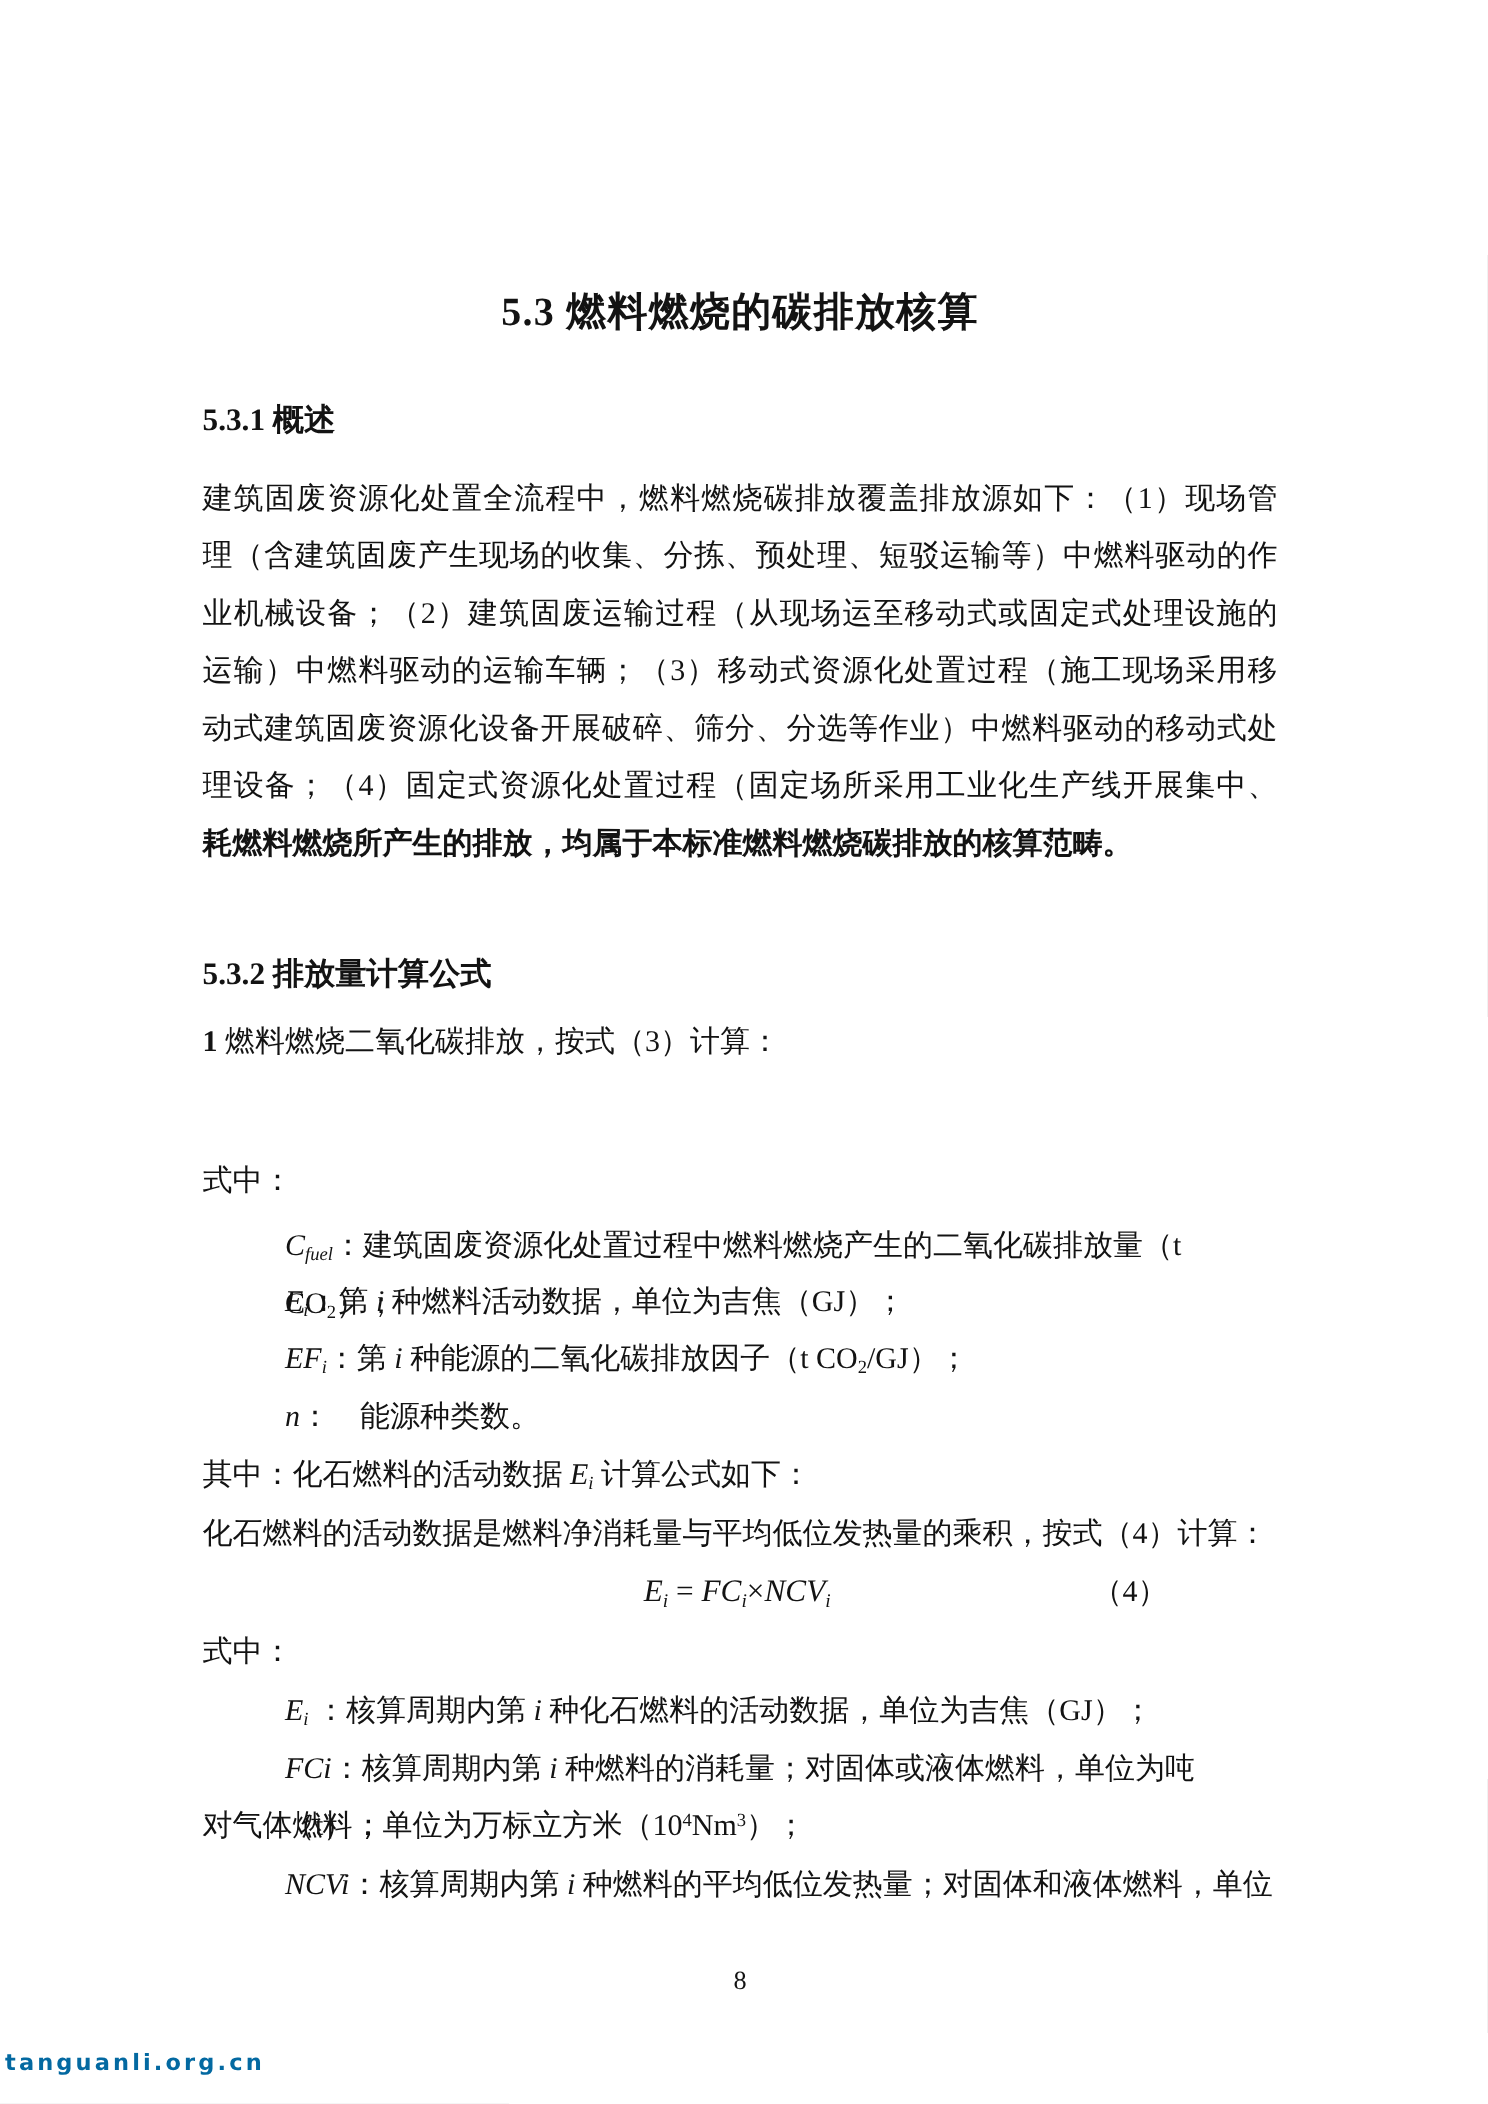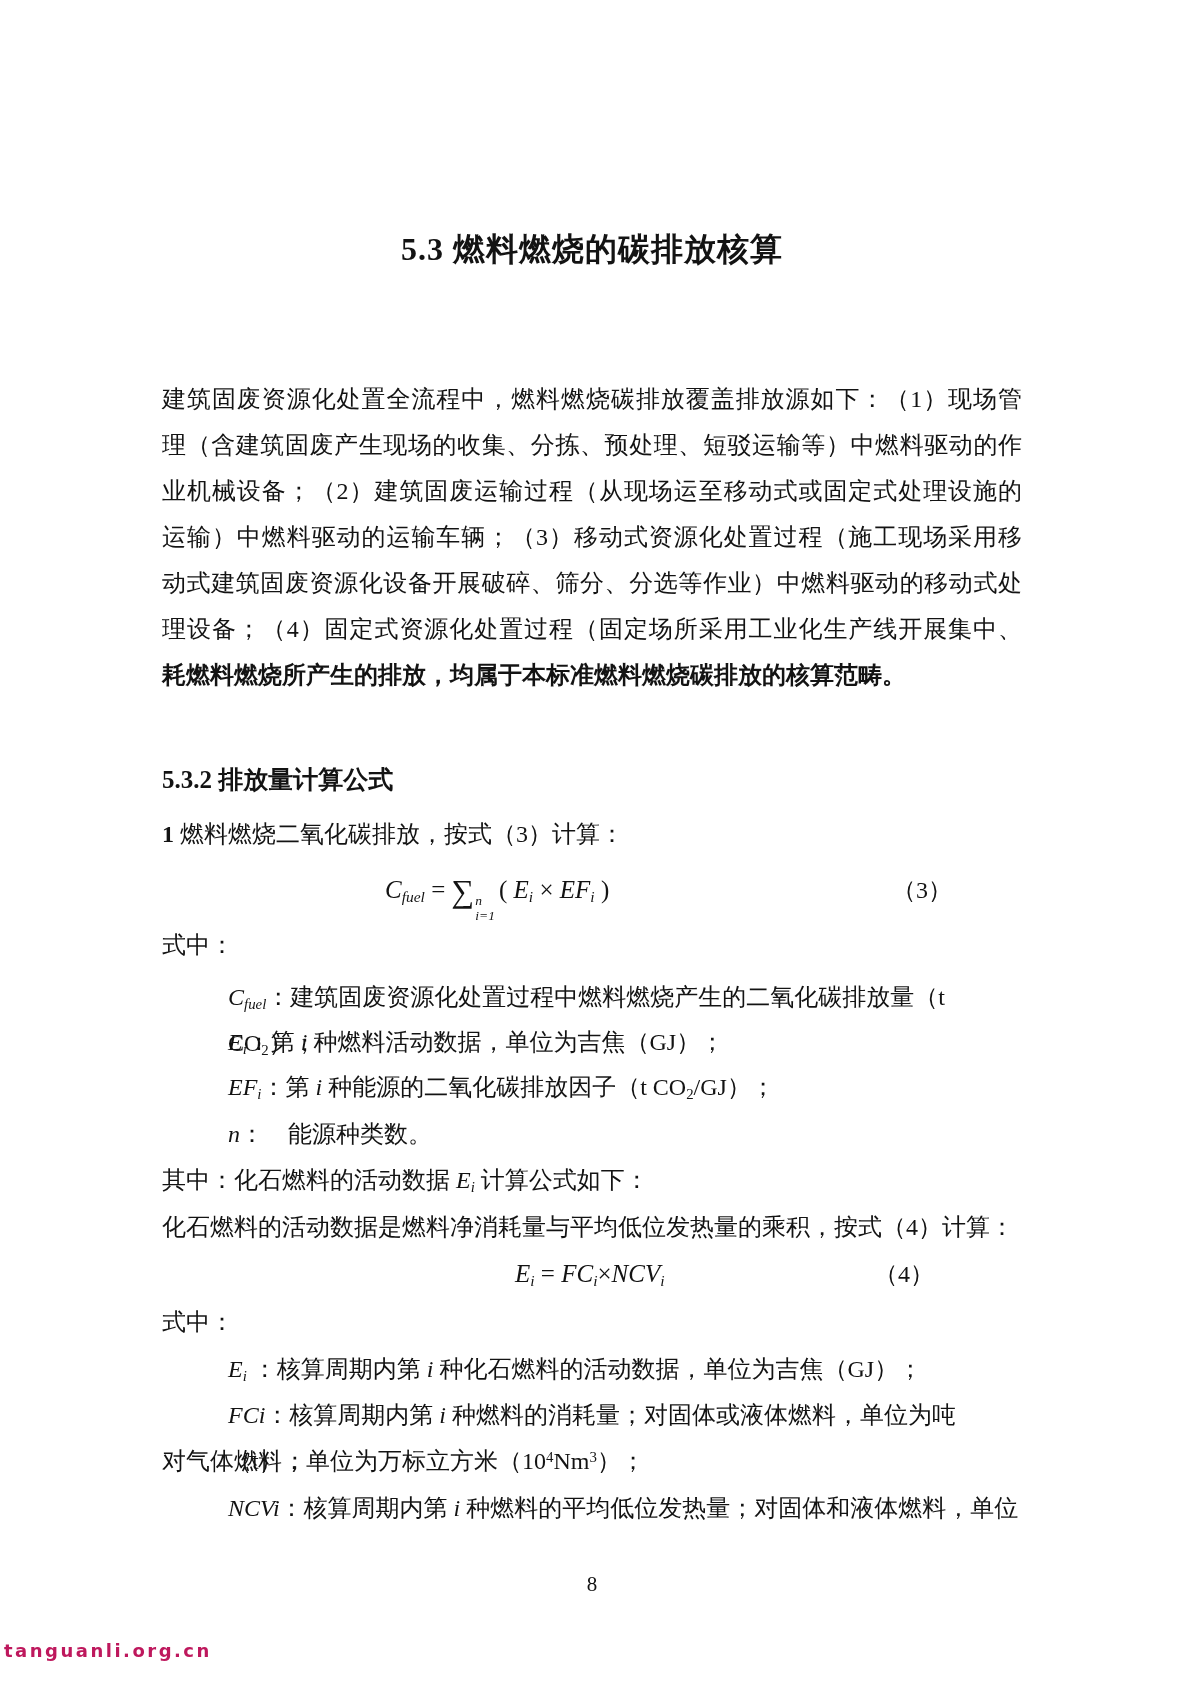--- a/index.html
+++ b/index.html
@@ -38,53 +38,47 @@
     display:inline-flex; flex-direction:column; align-items:flex-start;
     font-size:13.5px; line-height:1.08; vertical-align:-0.55em;
     margin:0 4px 0 1px; text-align:left;
   }
 
   .page-number { text-align:center; font-size:21px; line-height:28px; }
   .watermark {
     position:absolute; left:4px; top:1640px;
     font-family:"DejaVu Sans","Liberation Sans",sans-serif;
     font-size:18px; font-weight:bold; letter-spacing:2.5px;
-    color:#be185d;
+    color:#0369a1;
   }
 </style>
 </head>
 <body>
 
 <div class="page">
   <div class="content">
 
     <div class="abs doc-title" style="top:212px">5.3 燃料燃烧的碳排放核算</div>
 
+    <div class="abs h2" style="top:302px">5.3.1 概述</div>
 
     <div class="abs" style="top:364px">
       <div class="ln jline">建筑固废资源化处置全流程中，燃料燃烧碳排放覆盖排放源如下：（1）现场管</div>
       <div class="ln jline">理（含建筑固废产生现场的收集、分拣、预处理、短驳运输等）中燃料驱动的作</div>
       <div class="ln jline">业机械设备；（2）建筑固废运输过程（从现场运至移动式或固定式处理设施的</div>
       <div class="ln jline">运输）中燃料驱动的运输车辆；（3）移动式资源化处置过程（施工现场采用移</div>
       <div class="ln jline">动式建筑固废资源化设备开展破碎、筛分、分选等作业）中燃料驱动的移动式处</div>
       <div class="ln jline">理设备；（4）固定式资源化处置过程（固定场所采用工业化生产线开展集中、</div>
       <div class="ln jline last">耗燃料燃烧所产生的排放，均属于本标准燃料燃烧碳排放的核算范畴。</div>
     </div>
 
     <div class="abs h2" style="top:745px">5.3.2 排放量计算公式</div>
 
     <div class="abs ln" style="top:799px"><span class="bd">1 </span><span>燃料燃烧二氧化碳排放，按式（3）计算：</span></div>
 
-    <div class="abs formula-row" style="top:855px">
-      <span class="f-body" style="left:223px"><span class="it">C</span><sub class="it">fuel</sub><span> = </span><span class="sigma">∑</span><span class="limits">
-            <span class="it">n</span>
-            <span class="it">i=1</span>
-          </span><span>( </span><span class="it">E</span><sub class="it">i</sub><span> × </span><span class="it">EF</span><sub class="it">i</sub><span> )</span></span>
-      <span class="f-num" style="right:70px">（3）</span>
-    </div>
 
     <div class="abs ln" style="top:910px">式中：</div>
 
     <div class="abs ln indent" style="top:962px"><span class="it">C</span><sub class="it">fuel</sub><span>：建筑固废资源化处置过程中燃料燃烧产生的二氧化碳排放量（t CO</span><sub>2</sub><span>）；</span></div>
     <div class="abs ln indent" style="top:1007px"><span class="it">E</span><sub class="it">i</sub><span>：第 </span><span class="it">i</span><span> 种燃料活动数据，单位为吉焦（GJ）；</span></div>
     <div class="abs ln indent" style="top:1052px"><span class="it">EF</span><sub class="it">i</sub><span>：第 </span><span class="it">i</span><span> 种能源的二氧化碳排放因子（t CO</span><sub>2</sub><span>/GJ）；</span></div>
     <div class="abs ln indent" style="top:1099px"><span class="it">n</span><span>： 能源种类数。</span></div>
 
     <div class="abs ln" style="top:1145px"><span>其中：化石燃料的活动数据 </span><span class="it">E</span><sub class="it">i</sub><span> 计算公式如下：</span></div>
     <div class="abs ln" style="top:1192px">化石燃料的活动数据是燃料净消耗量与平均低位发热量的乘积，按式（4）计算：</div>

